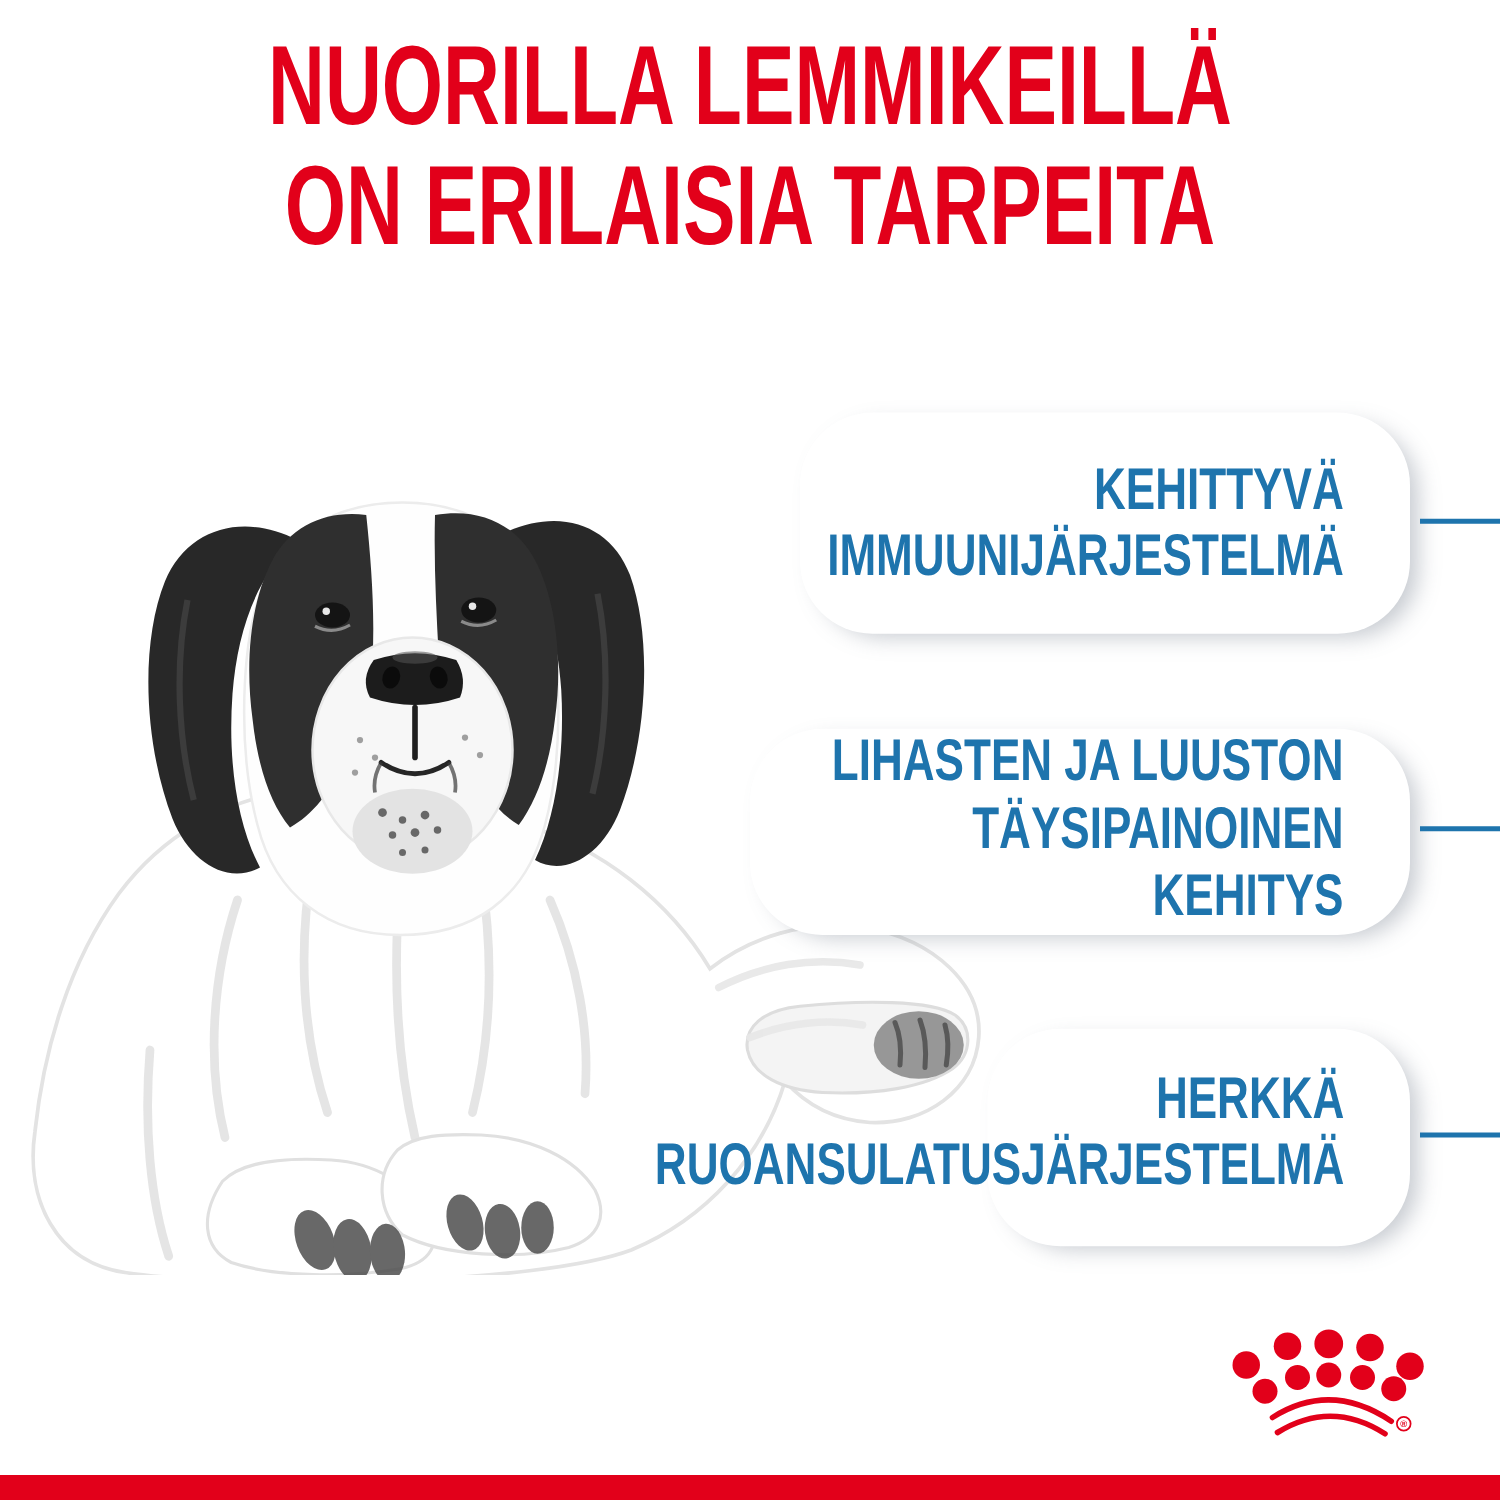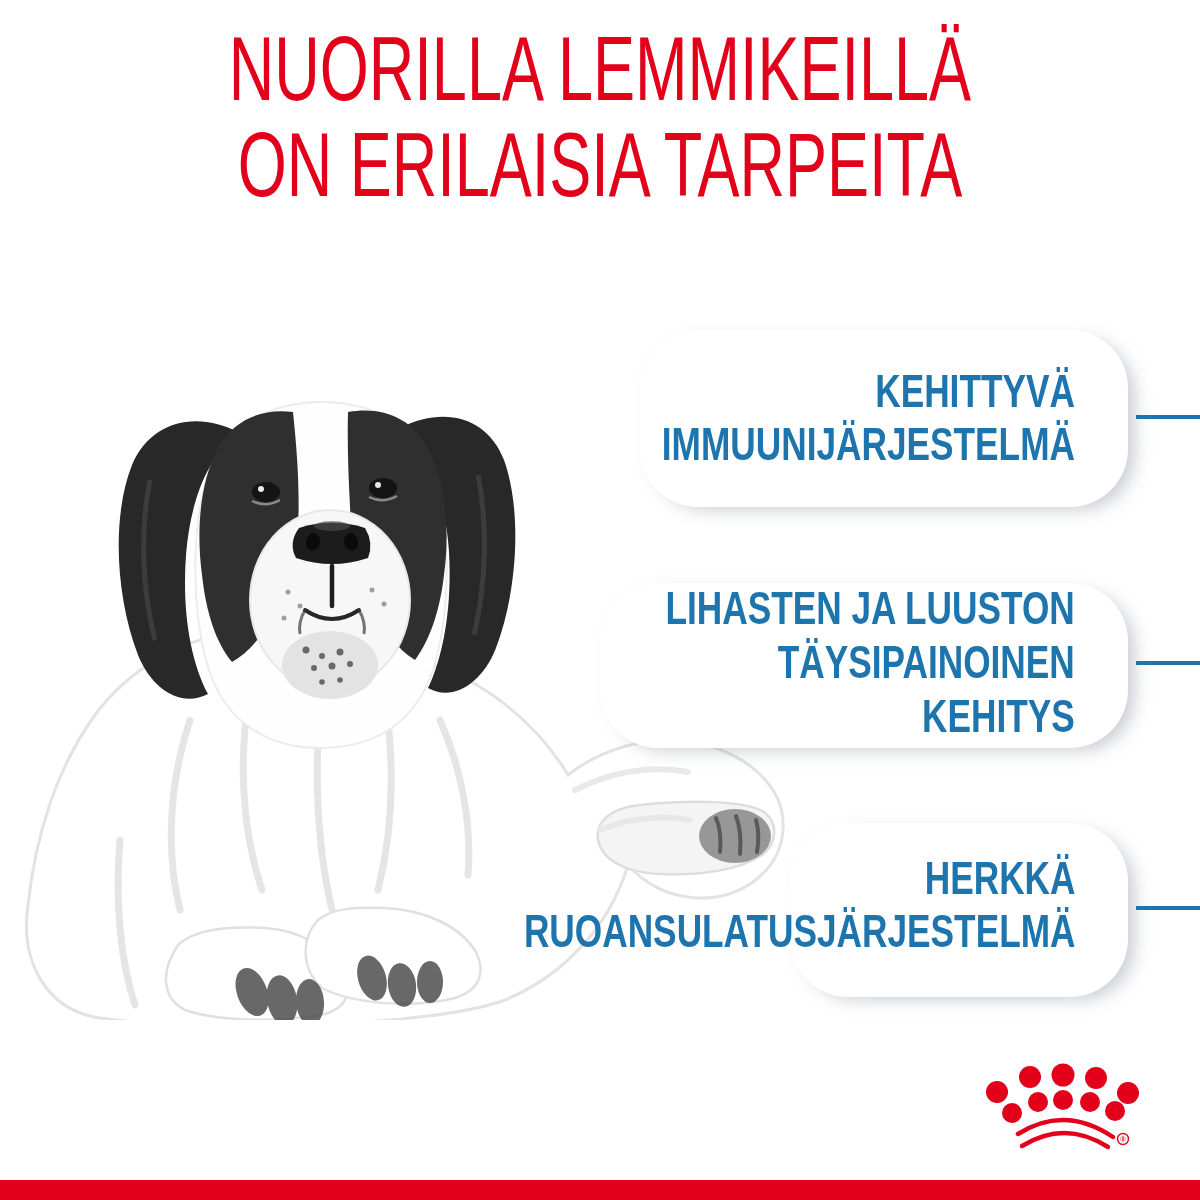--- a/index.html
+++ b/index.html
@@ -3,21 +3,21 @@
 <meta charset="utf-8">
 <style>
   html,body{margin:0;padding:0;background:#fff;}
   .canvas{
     position:relative;width:1200px;height:1200px;background:#ffffff;overflow:hidden;
     font-family:"Liberation Sans", sans-serif;
   }
   
   .headline{
     position:absolute;top:21px;left:0;width:1200px;text-align:center;
-    color:#e2001a;font-weight:normal;font-size:90px;line-height:96px;
+    color:#e2001a;font-weight:bold;font-size:90px;line-height:96px;
   }
   .hline{display:block;white-space:nowrap;transform:scaleX(0.70);letter-spacing:0;}
   
   .dog-photo{position:absolute;left:0;top:360px;width:800px;height:660px;}
   
   .card{
     position:absolute;background:#ffffff;border-radius:58px;
     box-shadow:10px 6px 18px -4px rgba(118,128,142,0.42);
   }
   .card1{left:640px;top:330px;width:488px;height:177px;}

